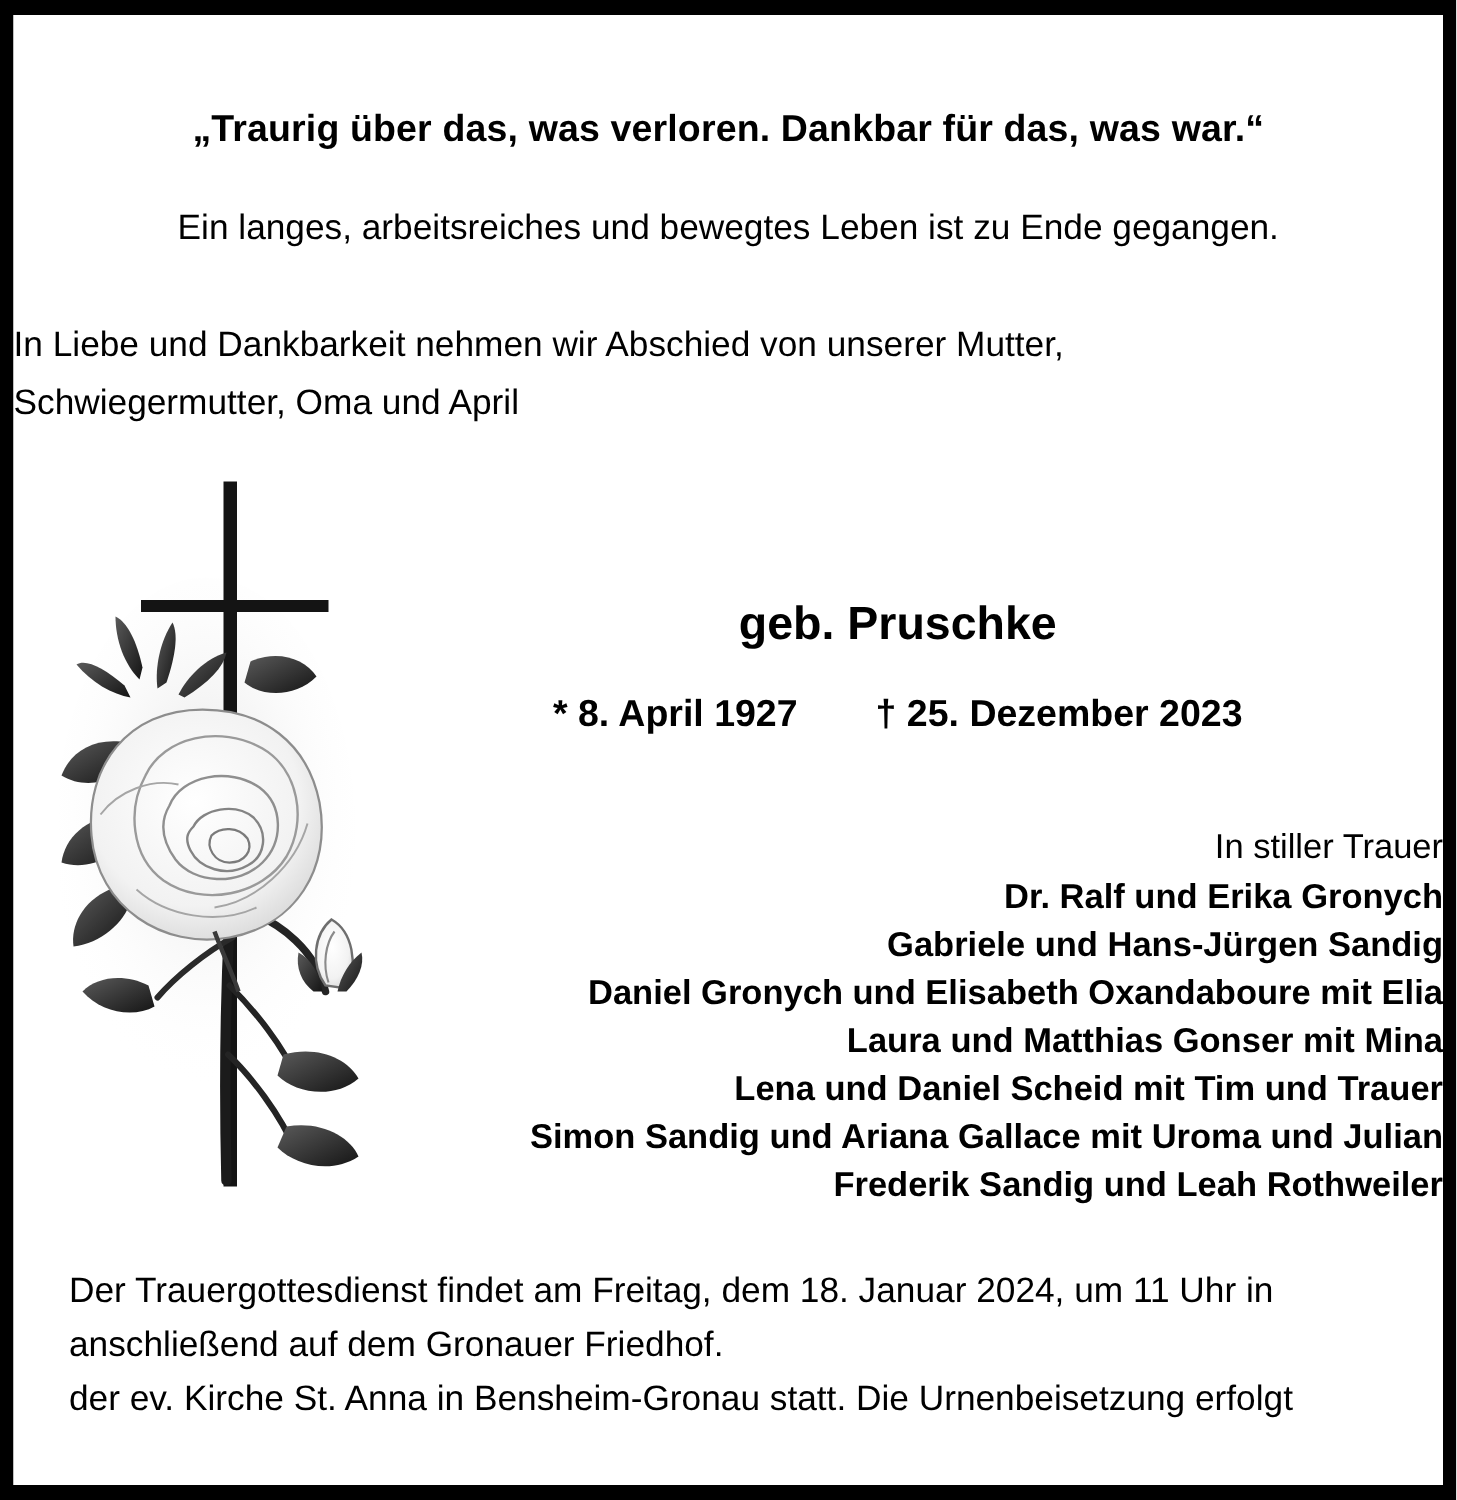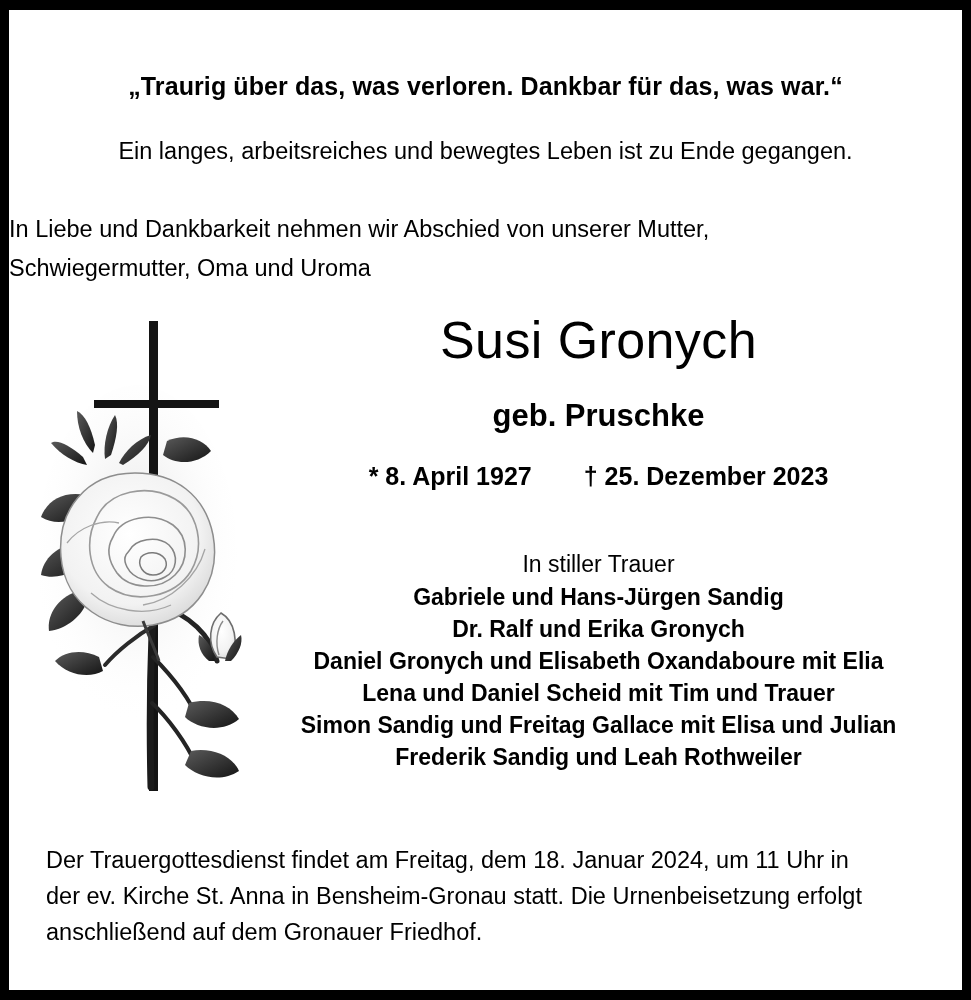--- a/index.html
+++ b/index.html
@@ -102,21 +102,21 @@
   .dates .gap {
     display: inline-block;
     width: 52px;
   }
 
   .mourners {
     position: absolute;
     left: 226px;
     top: 538px;
     width: 727px;
-    text-align: center;
+    text-align: right;
   }
   .mourners .head {
     font-size: 23px;
     font-weight: 400;
     line-height: 33px;
   }
   .mourners .who {
     font-size: 23px;
     font-weight: bold;
     line-height: 32px;
@@ -151,44 +151,44 @@
 <div class="page">
   <div class="frame"></div>
   <div class="inner">
 
     <div class="quote">„Traurig über das, was verloren. Dankbar für das, was war.“</div>
 
     <div class="line-long">Ein langes, arbeitsreiches und bewegtes Leben ist zu Ende gegangen.</div>
 
     <div class="intro">
       <div>In Liebe und Dankbarkeit nehmen wir Abschied von unserer Mutter,</div>
-      <div>Schwiegermutter, Oma und Uroma</div>
-    </div>
-
-    <div class="name">Susi Gronych</div>
+      <div>Schwiegermutter, Oma und April</div>
+    </div>
+
     <div class="maiden">geb. Pruschke</div>
 
     <div class="dates">
       <span>* 8. April 1927</span><span class="gap"></span><span>† 25. Dezember 2023</span>
     </div>
 
     <div class="mourners">
       <div class="head">In stiller Trauer</div>
+      <div class="who">Dr. Ralf und Erika Gronych</div>
       <div class="who">Gabriele und Hans-Jürgen Sandig</div>
-      <div class="who">Dr. Ralf und Erika Gronych</div>
       <div class="who">Daniel Gronych und Elisabeth Oxandaboure mit Elia</div>
+      <div class="who">Laura und Matthias Gonser mit Mina</div>
       <div class="who">Lena und Daniel Scheid mit Tim und Trauer</div>
-      <div class="who">Simon Sandig und Freitag Gallace mit Elisa und Julian</div>
+      <div class="who">Simon Sandig und Ariana Gallace mit Uroma und Julian</div>
       <div class="who">Frederik Sandig und Leah Rothweiler</div>
     </div>
 
     <div class="footer">
       <span>Der Trauergottesdienst findet am Freitag, dem 18. Januar 2024, um 11 Uhr in</span>
+      <span style="text-align:left;">anschließend auf dem Gronauer Friedhof.</span>
       <span>der ev. Kirche St. Anna in Bensheim-Gronau statt. Die Urnenbeisetzung erfolgt</span>
-      <span style="text-align:left;">anschließend auf dem Gronauer Friedhof.</span>
     </div>
 
     <div class="art">
       <svg viewBox="0 0 215 500" width="215" height="500" xmlns="http://www.w3.org/2000/svg">
         <defs>
           <radialGradient id="petalGrad" cx="45%" cy="40%" r="65%">
             <stop offset="0%" stop-color="#ffffff"></stop>
             <stop offset="70%" stop-color="#f2f2f2"></stop>
             <stop offset="100%" stop-color="#d8d8d8"></stop>
           </radialGradient>

